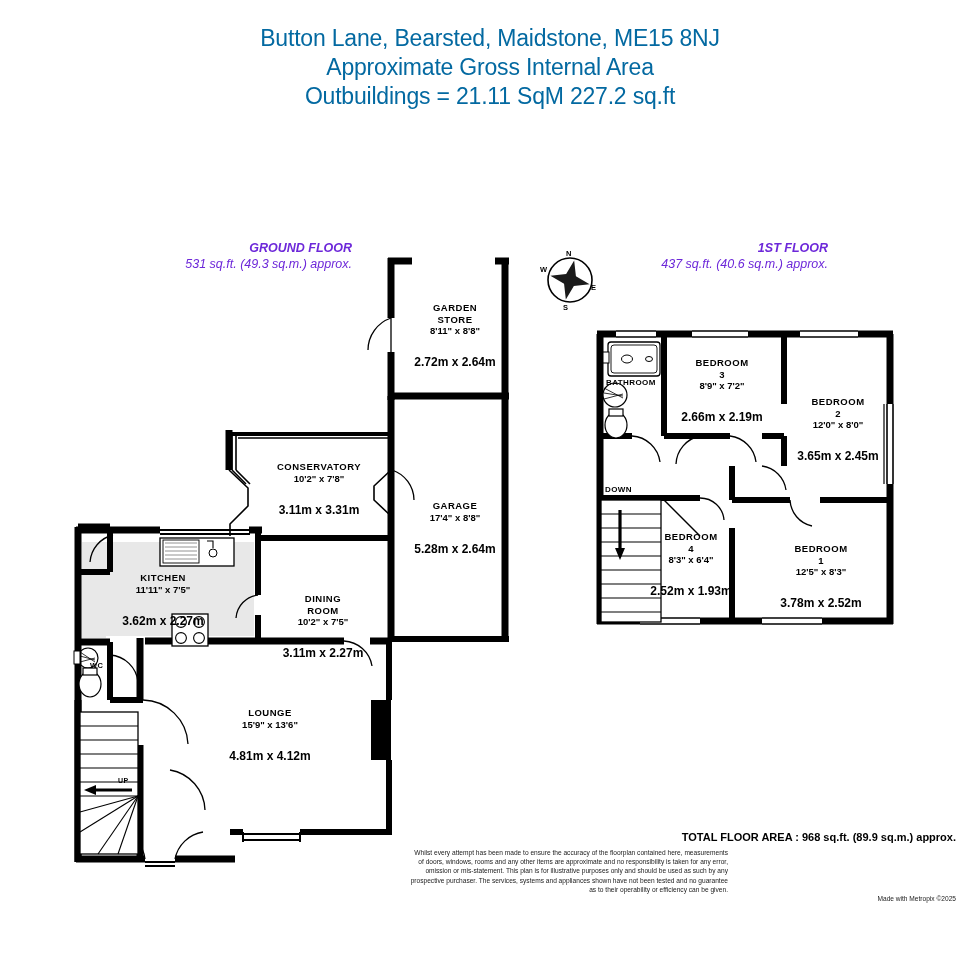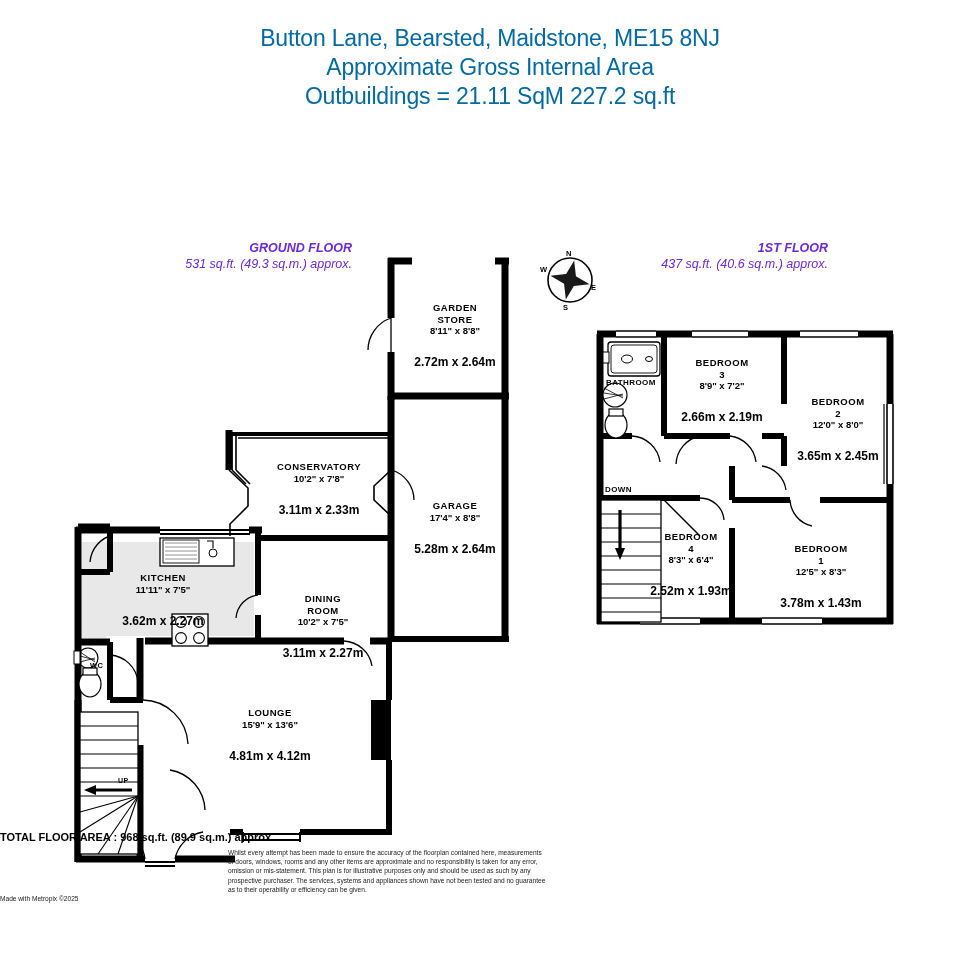--- a/index.html
+++ b/index.html
@@ -91,21 +91,21 @@
     letter-spacing: 0.4px;
     white-space: nowrap;
   }
   .tiny-label.wc { font-size: 7.5px; }
 
   
   #footer {
     position: absolute;
     left: 0; top: 830px;
     width: 956px;
-    text-align: left;
+    text-align: right;
     color: #000;
   }
   #footer .total {
     font-size: 11px;
     font-weight: 700;
     line-height: 15px;
     margin-bottom: 3px;
   }
   #footer .disc {
     font-size: 6.6px;
@@ -457,21 +457,21 @@
   <div class="room-label" style="left:455px; top:302px;">
     <div class="rl-name">GARDEN</div>
     <div class="rl-name">STORE</div>
     <div class="rl-imp">8'11"  x 8'8"</div>
     <div class="rl-met">2.72m  x 2.64m</div>
   </div>
 
   <div class="room-label" style="left:319px; top:461px;">
     <div class="rl-name">CONSERVATORY</div>
     <div class="rl-imp">10'2"  x 7'8"</div>
-    <div class="rl-met">3.11m  x 2.33m</div>
+    <div class="rl-met">3.11m  x 3.31m</div>
   </div>
 
   <div class="room-label" style="left:455px; top:500px;">
     <div class="rl-name">GARAGE</div>
     <div class="rl-imp">17'4"  x 8'8"</div>
     <div class="rl-met">5.28m  x 2.64m</div>
   </div>
 
   <div class="room-label" style="left:163px; top:572px;">
     <div class="rl-name">KITCHEN</div>
@@ -510,21 +510,21 @@
     <div class="rl-name">BEDROOM</div>
     <div class="rl-num">4</div>
     <div class="rl-imp">8'3"  x 6'4"</div>
     <div class="rl-met">2.52m  x 1.93m</div>
   </div>
 
   <div class="room-label" style="left:821px; top:543px;">
     <div class="rl-name">BEDROOM</div>
     <div class="rl-num">1</div>
     <div class="rl-imp">12'5"  x 8'3"</div>
-    <div class="rl-met">3.78m  x 1.43m</div>
+    <div class="rl-met">3.78m  x 2.52m</div>
   </div>
 
   <div class="tiny-label" style="left:606px; top:378px;">BATHROOM</div>
   <div class="tiny-label wc" style="left:90px; top:661px;">WC</div>
   <div class="tiny-label" style="left:605px; top:485px;">DOWN</div>
   <div class="tiny-label" style="left:118px; top:777px; font-size:7px;">UP</div>
 
   <div id="footer">
     <div class="total">TOTAL FLOOR AREA : 968 sq.ft. (89.9 sq.m.) approx.</div>
     <div class="disc">

